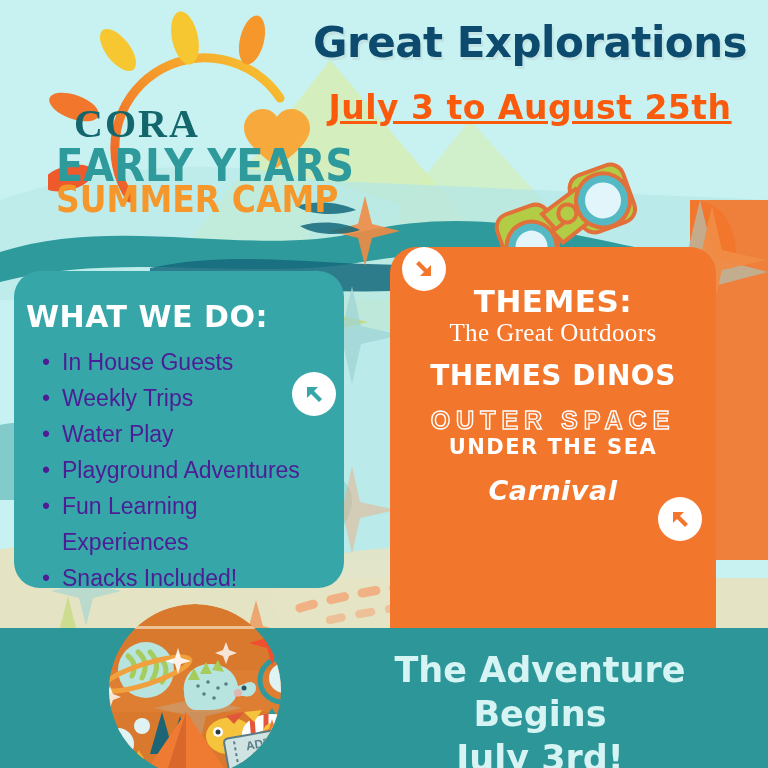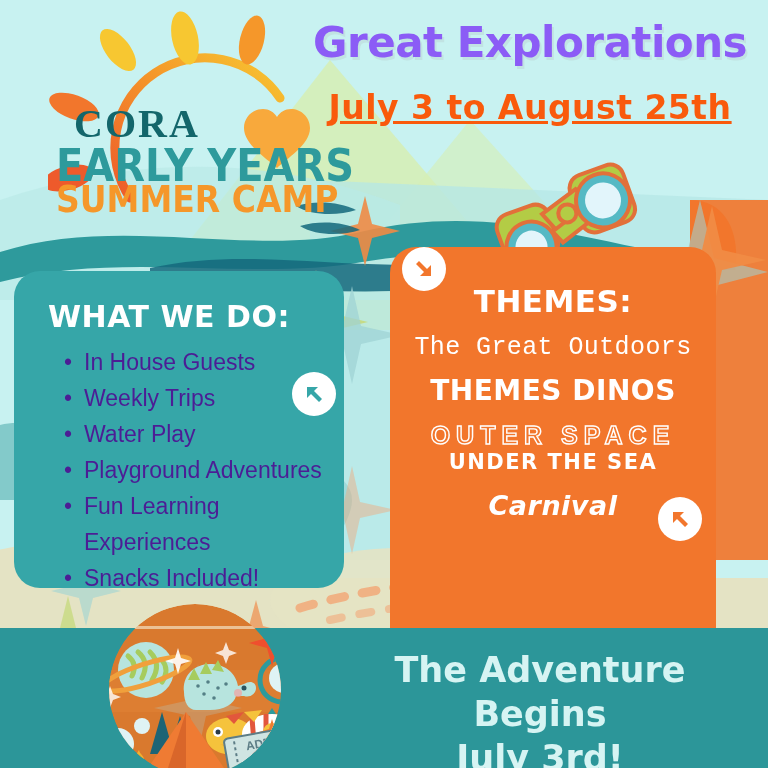--- a/index.html
+++ b/index.html
@@ -44,41 +44,41 @@
     transform: scaleY(1.12);
     transform-origin: left top;
   }
 
   
   #title {
     left: 300px; top: 18px; width: 460px;
     text-align: center;
     font-family: "DejaVu Sans", sans-serif;
     font-size: 42px; font-weight: 700;
-    color: #8b5cf6;
+    color: #0c4a6e;
     letter-spacing: -0.5px;
     text-shadow: 2px 3px 0 rgba(180,200,200,.35);
   }
   #dates {
     left: 300px; top: 88px; width: 460px;
     text-align: center;
     font-family: "DejaVu Sans", sans-serif;
     font-size: 33px; font-weight: 700;
     color: #f95a0c;
     letter-spacing: 0.5px;
     text-decoration: underline;
   }
 
   
   #panel-left {
     left: 14px; top: 271px;
     width: 330px; height: 317px;
     background: #36a6a8;
     border-radius: 26px;
-    padding: 28px 18px 0 34px;
+    padding: 28px 18px 0 12px;
   }
   #what-we-do-title {
     font-family: "DejaVu Sans", sans-serif;
     font-size: 30px; font-weight: 700;
     color: #ffffff; letter-spacing: 0.5px;
   }
   #what-list { list-style: none; margin-top: 10px; }
   #what-list li {
     position: relative;
     color: #4c1d95;
@@ -102,22 +102,21 @@
     padding-top: 36px;
     text-align: center;
   }
   #themes-title {
     font-family: "DejaVu Sans", sans-serif;
     font-size: 31px; font-weight: 700;
     color: #fff; letter-spacing: 0.5px;
   }
   .theme { color: #ffffff; white-space: nowrap; }
   .theme-0 {
-    margin-top: 14px;
-    font-family: Liberation Mono, monospace;
+    font-family: Liberation Serif, serif;
     font-size: 25px; font-weight: 300; letter-spacing: 0.4px;
   }
   .theme-1 {
     margin-top: 12px;
     font-family: "DejaVu Sans", sans-serif;
     font-size: 28px; font-weight: 700; letter-spacing: 0.5px;
   }
   .theme-2 {
     margin-top: 14px;
     font-family: "Liberation Sans", sans-serif;

